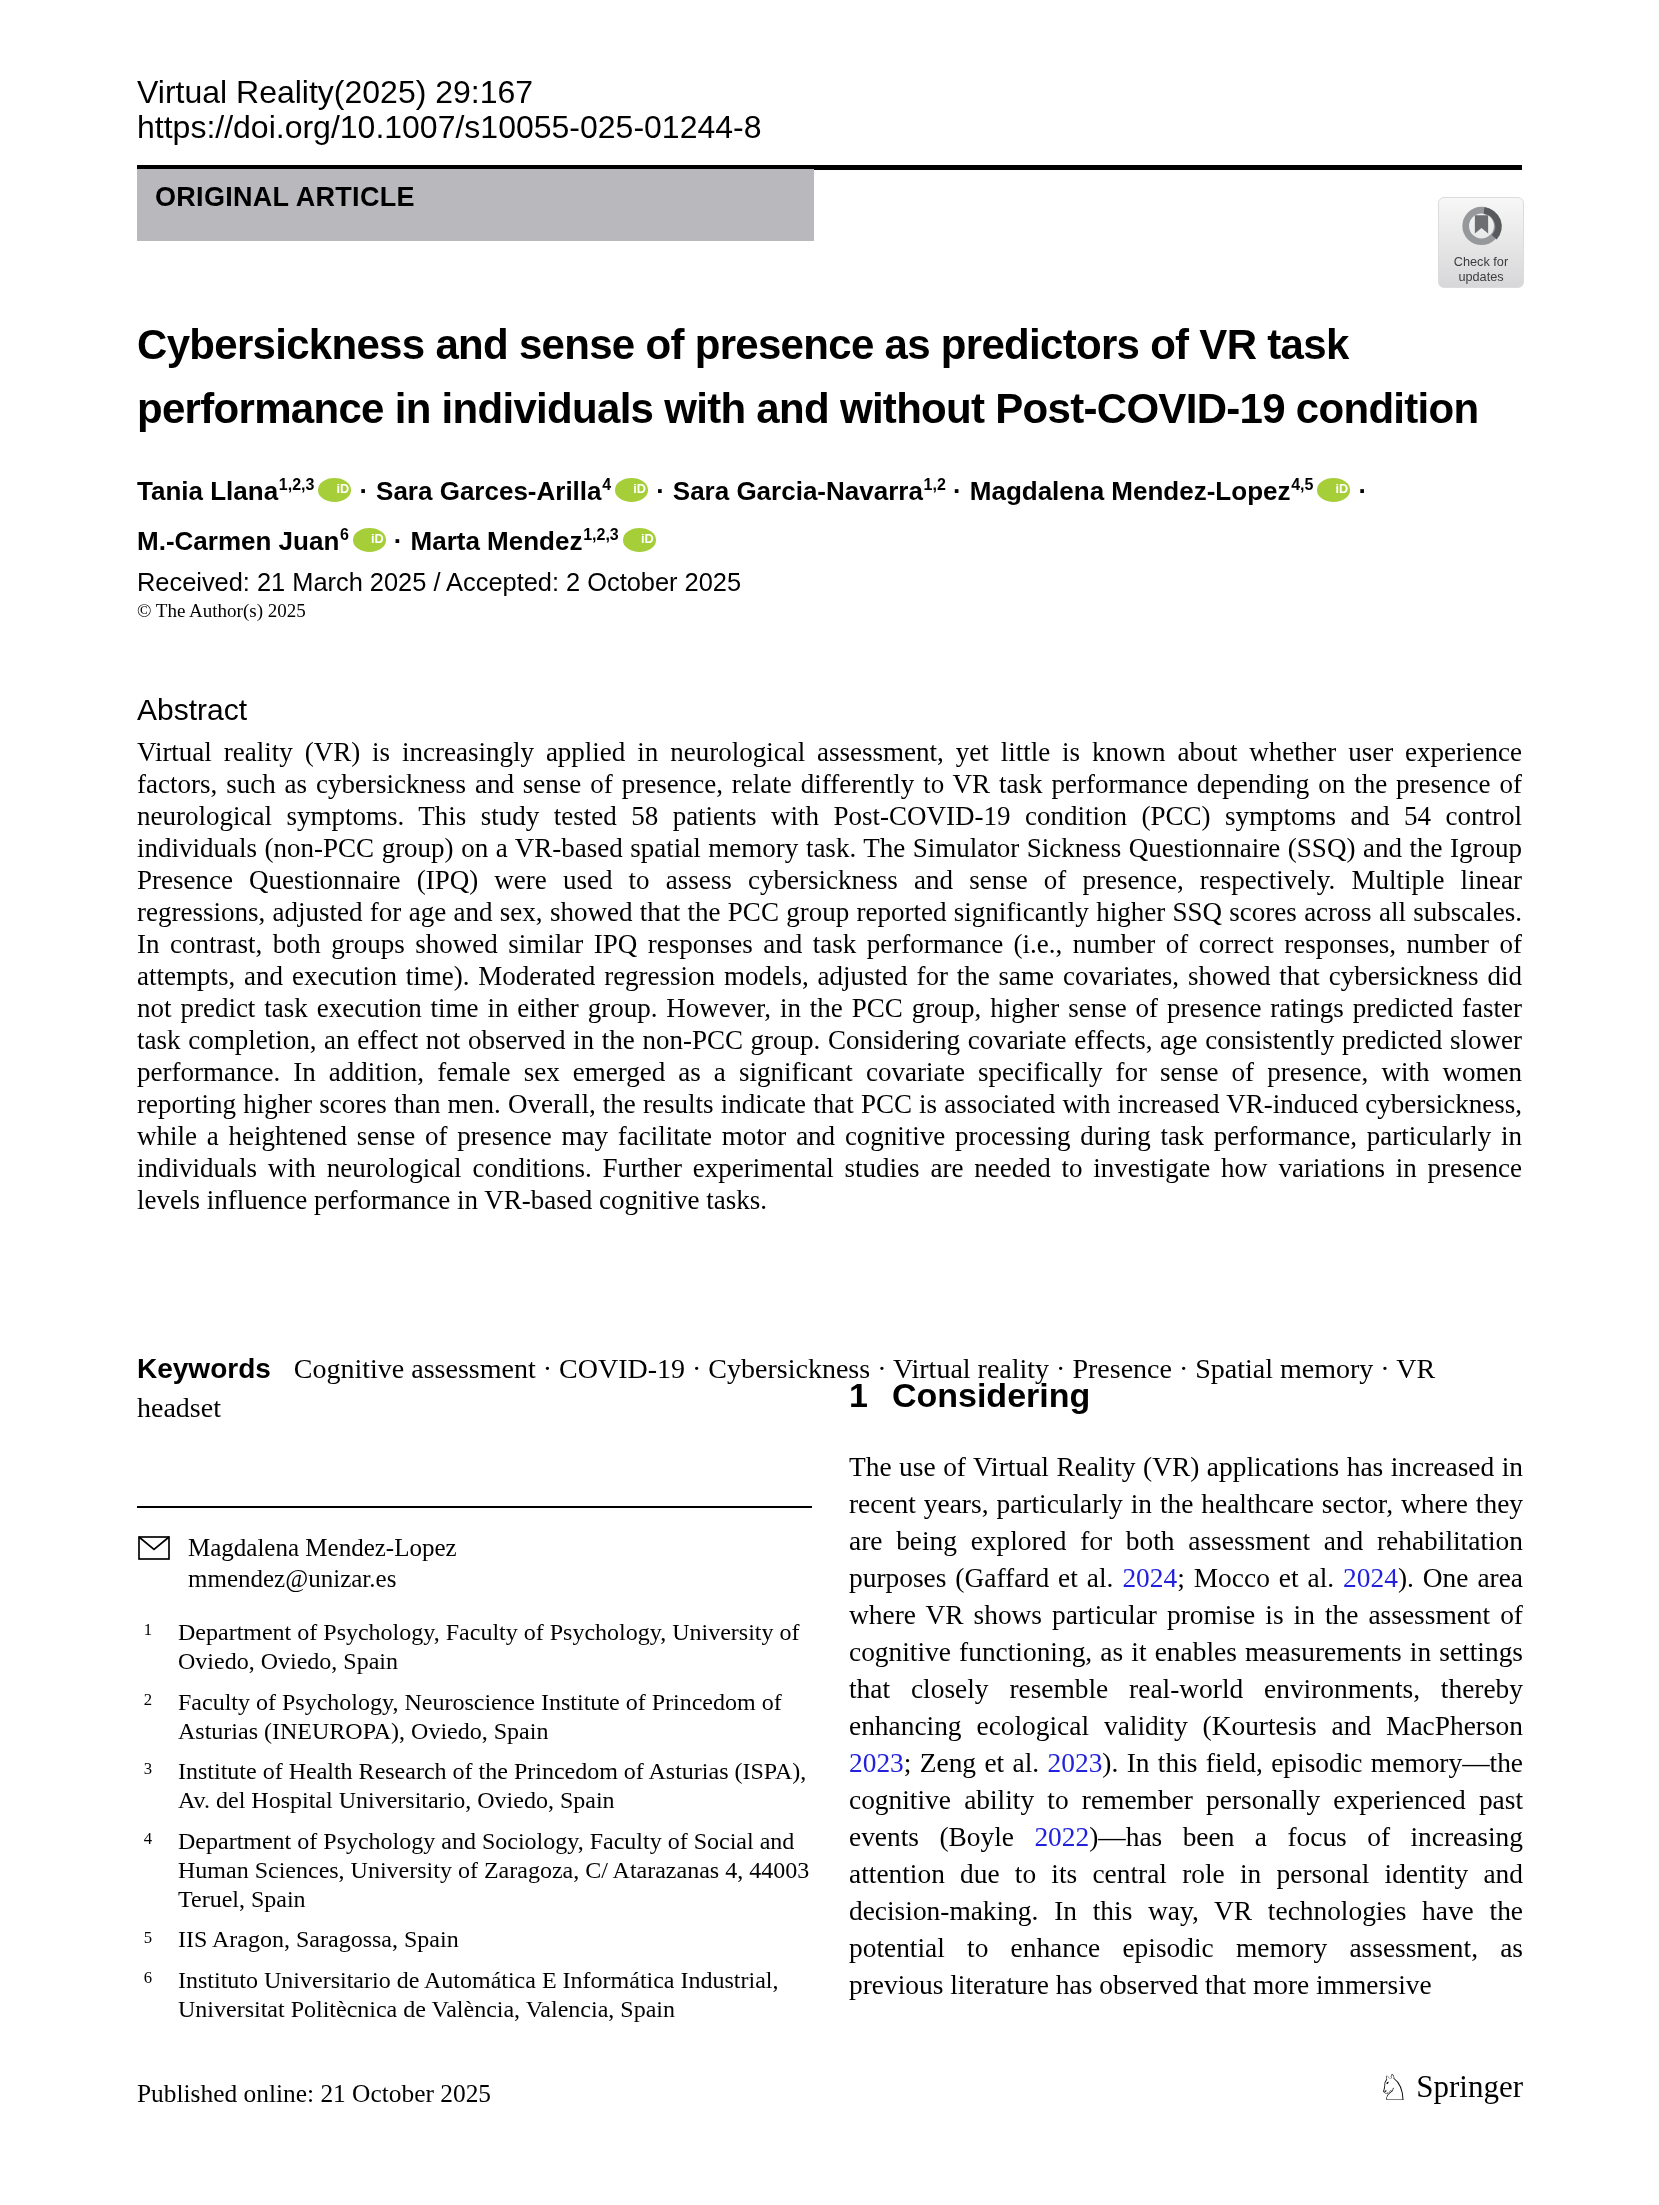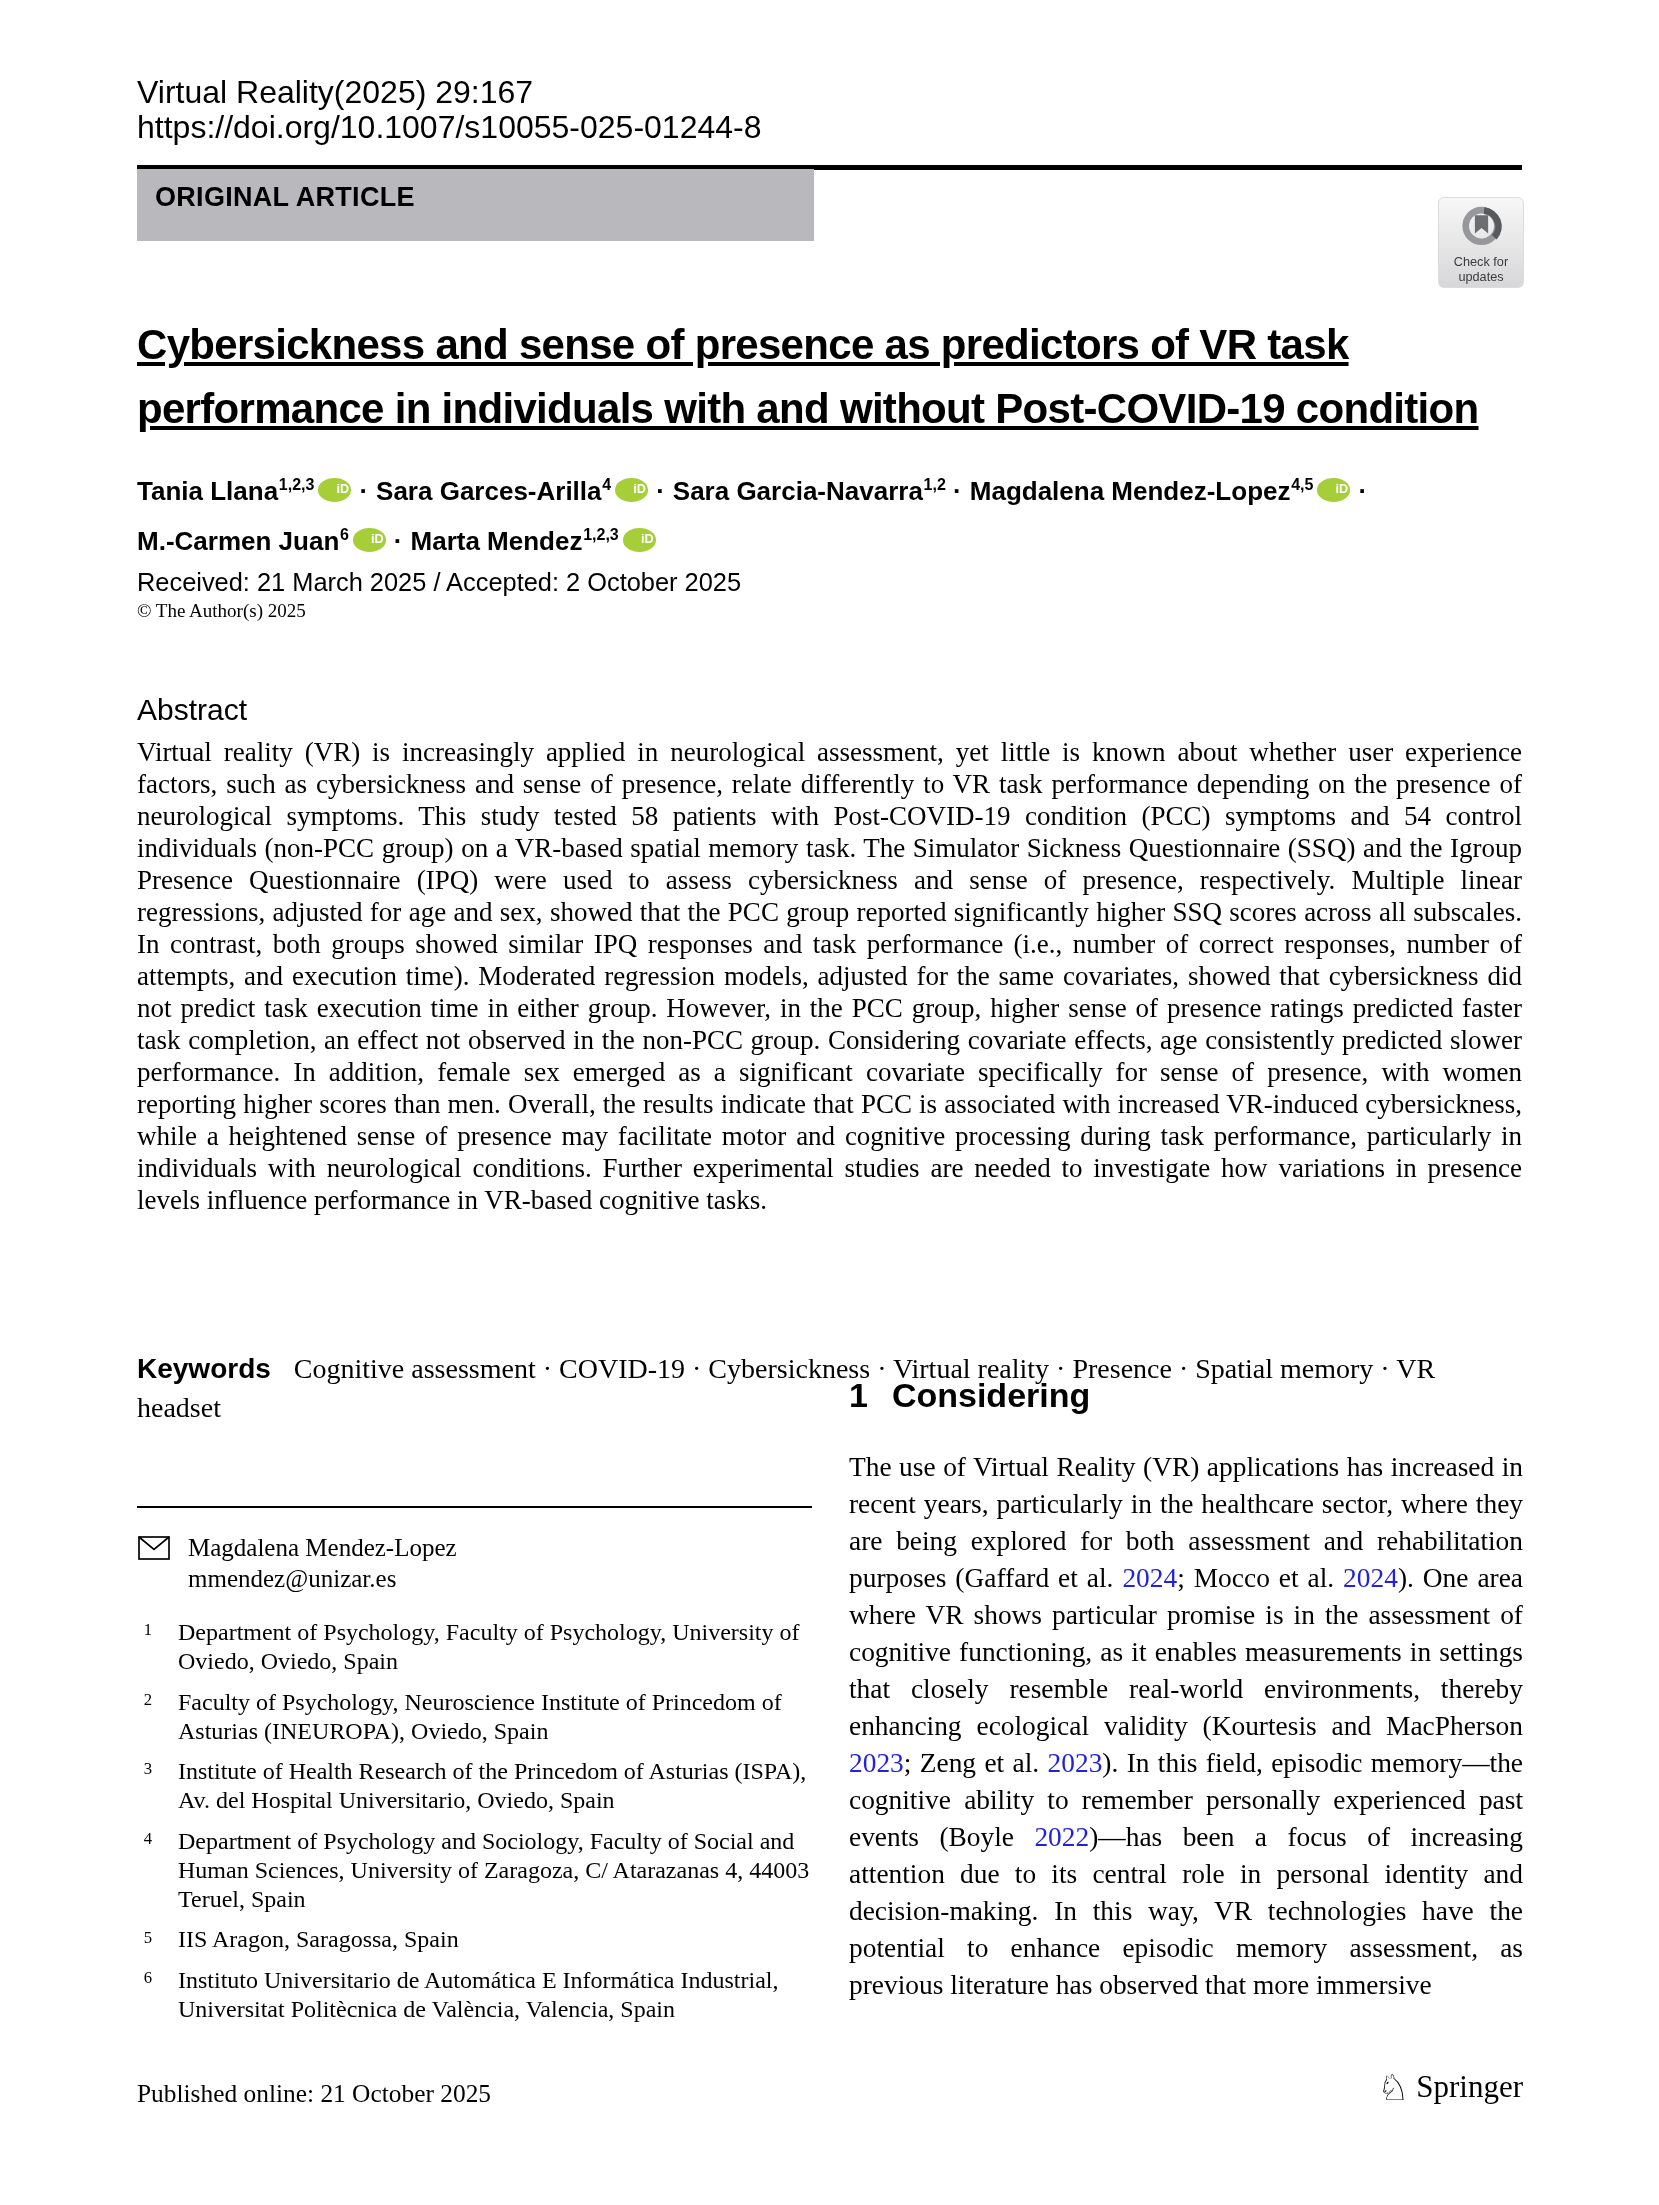--- a/index.html
+++ b/index.html
@@ -13,21 +13,21 @@
   .banner{left:137px;top:169px;width:677px;height:72px;background:#b9b9bd;}
   .banner-label{font-family:"Liberation Sans",sans-serif;font-weight:bold;font-size:27px;line-height:56px;padding-left:18px;letter-spacing:0.3px;}
 
   
   .update-badge{left:1438px;top:197px;width:84px;height:89px;border-radius:6px;
     background:linear-gradient(#f7f7f7,#d7d7d9);border:0.7px solid #dcdcdc;text-align:center;cursor:pointer;}
   .update-badge svg{margin-top:4px;}
   .badge-text{font-family:"Liberation Sans",sans-serif;font-size:12.7px;line-height:14.7px;color:#3c3c3e;width:67px;margin:0 auto;}
 
   
-  .title{left:137px;top:313px;font-family:"Liberation Sans",sans-serif;font-weight:bold;font-size:42px;line-height:64px;letter-spacing:-0.7px;white-space:nowrap;text-decoration:underline;}
+  .title{left:137px;top:313px;font-family:"Liberation Sans",sans-serif;font-weight:bold;font-size:42px;line-height:64px;letter-spacing:-0.7px;white-space:nowrap;}
   .authors{left:137px;top:468px;font-family:"Liberation Sans",sans-serif;font-weight:bold;font-size:26px;line-height:46px;}
   .author-line{white-space:nowrap;}
   .author-sup{font-size:16px;position:relative;top:-10px;left:0.7px;}
   .orcid{display:inline-block;width:17px;height:23.4px;border-radius:50%;background:#A6CE39;color:#fff;
     font-size:12.7px;font-weight:bold;text-align:center;line-height:23.4px;vertical-align:6.7px;margin-left:4.7px;font-family:"Liberation Sans",sans-serif;padding-left:16px;}
   .author-sep{margin:0 8px;}
 
   .received{left:137px;top:568px;font-family:"Liberation Sans",sans-serif;font-size:25.4px;}
   .copyright{left:137px;top:600px;font-family:Liberation Serif, serif;font-size:19px;}
 

